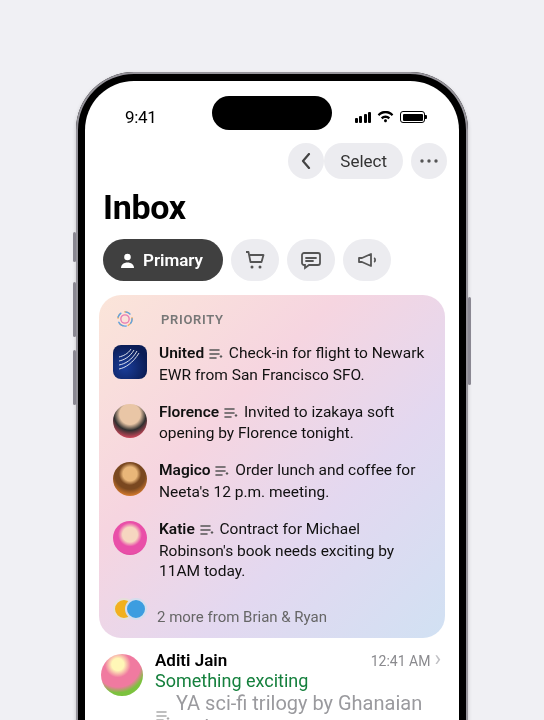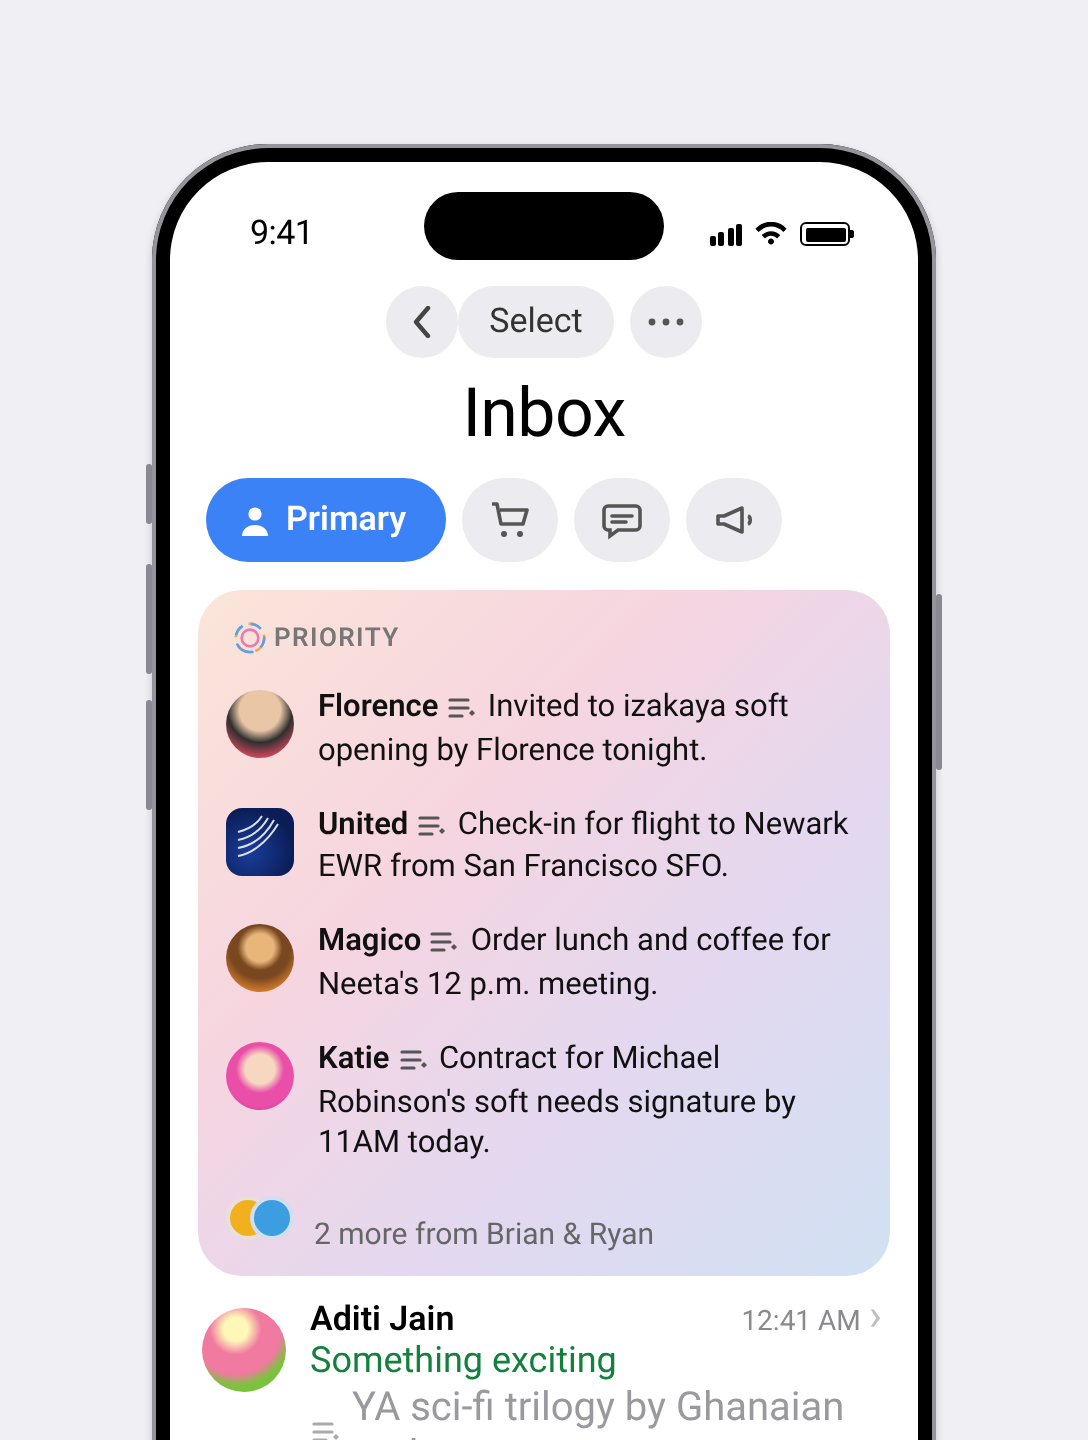--- a/index.html
+++ b/index.html
@@ -55,21 +55,21 @@
   .signal { display: flex; align-items: flex-end; gap: 1.5px; }
   .signal i { width: 3px; background: #000; border-radius: 1px; display: block; }
   .signal i:nth-child(1){height:5px}.signal i:nth-child(2){height:7px}.signal i:nth-child(3){height:9px}.signal i:nth-child(4){height:11px}
   .battery { width: 25px; height: 12px; border: 1.3px solid #000; border-radius: 3px; position: relative; }
   .battery::after { content: ""; position: absolute; right: -3px; top: 3px; width: 2px; height: 4px; background: #000; border-radius: 0 1px 1px 0; }
   .battery i { position: absolute; inset: 1.5px; background: #000; border-radius: 1px; }
 
   .navbar {
     display: flex;
     align-items: center;
-    justify-content: center;
+    justify-content: flex-end;
     padding: 8px 12px 4px 12px;
   }
   .back {
     width: 36px; height: 36px;
     border-radius: 50%;
     background: #ececf0;
     display: flex; align-items: center; justify-content: center;
   }
   .nav-right { display: flex; gap: 8px; align-items: center;}
   .select-pill {
@@ -85,56 +85,55 @@
     width: 36px; height: 36px;
     border-radius: 50%;
     background: #ececf0;
     display: flex; align-items: center; justify-content: center;
     color: #555;
     font-size: 18px;
     letter-spacing: 1px;
   }
   .title {
     font-size: 34px;
-    font-weight: 400;
+    font-weight: 700;
     padding: 4px 18px 12px;
     letter-spacing: -0.3px;
-    text-align: center;
   }
   .tabs {
     display: flex;
     gap: 8px;
     padding: 0 18px 14px;
   }
   .tab {
     height: 42px;
     border-radius: 21px;
     background: #ececf0;
     display: flex; align-items: center; justify-content: center;
     min-width: 48px;
     padding: 0 12px;
   }
   .tab.primary {
-    background: #3b82f6;
+    background: #404040;
     color: #fff;
     font-weight: 600;
     font-size: 17px;
     gap: 7px;
     padding: 0 20px 0 16px;
   }
   .tab svg { display: block; }
 
   .priority-card {
     margin: 0 14px;
     border-radius: 22px;
     padding: 12px 14px 10px;
     background: linear-gradient(135deg, #fbe5d9 0%, #f6d5e0 35%, #e3d8f0 65%, #d1e1f3 100%);
   }
   .priority-hdr {
-    display: flex; align-items: center; gap: 2px;
+    display: flex; align-items: center; gap: 26px;
     color: #777;
     font-size: 13px;
     font-weight: 600;
     letter-spacing: 0.7px;
     padding: 2px 0 10px 2px;
   }
   .ai-icon {
     width: 20px; height: 20px;
   }
   .p-item {
@@ -290,61 +289,61 @@
     <div class="priority-card">
       <div class="priority-hdr">
         <svg class="ai-icon" viewBox="0 0 24 24">
             <g fill="none" stroke-width="1.6">
               <circle cx="12" cy="12" r="5" stroke="#e97ab0"></circle>
               <circle cx="12" cy="12" r="8.5" stroke="#f2a94a" stroke-dasharray="7 5" transform="rotate(20 12 12)"></circle>
               <circle cx="12" cy="12" r="8.5" stroke="#5aa3e9" stroke-dasharray="7 5" transform="rotate(110 12 12)"></circle>
             </g>
           </svg>
         <span>PRIORITY</span>
-      </div>
-
-      <div class="p-item">
-        <div class="avatar" style="background:radial-gradient(circle at 50% 30%, #e9c6a6 0 35%, #2f2f2f 55%, #c9475a 80%)"></div>
-        <div class="p-body"><b>Florence</b> <span class="summ-icon"><svg width="14" height="12" viewBox="0 0 14 12">
-                <path d="M1 2h9M1 6h9M1 10h6" stroke="#555" stroke-width="1.6" stroke-linecap="round"></path>
-                <path d="M12 7l1.5 1.5L12 10l-1.5-1.5z" fill="#555"></path>
-              </svg></span> <span>Invited to izakaya soft opening by Florence tonight.</span></div>
       </div>
 
       <div class="p-item">
         <div class="avatar united">
           <svg width="34" height="34" viewBox="0 0 34 34" style="position:absolute;inset:0">
               <g stroke="#fff" stroke-width="1" fill="none" opacity="0.85">
                 <path d="M6 24c6-1 14-6 20-16"></path>
                 <path d="M6 20c6-1 13-5 18-14"></path>
                 <path d="M6 16c5-1 11-4 15-11"></path>
                 <path d="M6 12c4-1 9-3 12-8"></path>
               </g>
             </svg>
         </div>
         <div class="p-body"><b>United</b> <span class="summ-icon"><svg width="14" height="12" viewBox="0 0 14 12">
                 <path d="M1 2h9M1 6h9M1 10h6" stroke="#555" stroke-width="1.6" stroke-linecap="round"></path>
                 <path d="M12 7l1.5 1.5L12 10l-1.5-1.5z" fill="#555"></path>
               </svg></span> <span>Check-in for flight to Newark EWR from San Francisco SFO.</span></div>
       </div>
 
       <div class="p-item">
+        <div class="avatar" style="background:radial-gradient(circle at 50% 30%, #e9c6a6 0 35%, #2f2f2f 55%, #c9475a 80%)"></div>
+        <div class="p-body"><b>Florence</b> <span class="summ-icon"><svg width="14" height="12" viewBox="0 0 14 12">
+                <path d="M1 2h9M1 6h9M1 10h6" stroke="#555" stroke-width="1.6" stroke-linecap="round"></path>
+                <path d="M12 7l1.5 1.5L12 10l-1.5-1.5z" fill="#555"></path>
+              </svg></span> <span>Invited to izakaya soft opening by Florence tonight.</span></div>
+      </div>
+
+      <div class="p-item">
         <div class="avatar" style="background:radial-gradient(circle at 50% 35%, #e9b679 0 25%, #7a4820 40% 55%, #d97d2e 80%)"></div>
         <div class="p-body"><b>Magico</b> <span class="summ-icon"><svg width="14" height="12" viewBox="0 0 14 12">
                 <path d="M1 2h9M1 6h9M1 10h6" stroke="#555" stroke-width="1.6" stroke-linecap="round"></path>
                 <path d="M12 7l1.5 1.5L12 10l-1.5-1.5z" fill="#555"></path>
               </svg></span> <span>Order lunch and coffee for Neeta's 12 p.m. meeting.</span></div>
       </div>
 
       <div class="p-item" style="padding-bottom:8px">
         <div class="avatar" style="background:radial-gradient(circle at 50% 40%, #f6d7c0 0 28%, #e94fa8 45% 70%, #d23a8f 85%)"></div>
         <div class="p-body"><b>Katie</b> <span class="summ-icon"><svg width="14" height="12" viewBox="0 0 14 12">
                 <path d="M1 2h9M1 6h9M1 10h6" stroke="#555" stroke-width="1.6" stroke-linecap="round"></path>
                 <path d="M12 7l1.5 1.5L12 10l-1.5-1.5z" fill="#555"></path>
-              </svg></span> <span>Contract for Michael Robinson's soft needs signature by 11AM today.</span></div>
+              </svg></span> <span>Contract for Michael Robinson's book needs exciting by 11AM today.</span></div>
       </div>
 
       <div class="more-row">
         <div class="cluster">
             <span></span>
             <span></span>
           </div>
         <span class="more-txt">2 more from Brian &amp; Ryan</span>
       </div>
     </div>

